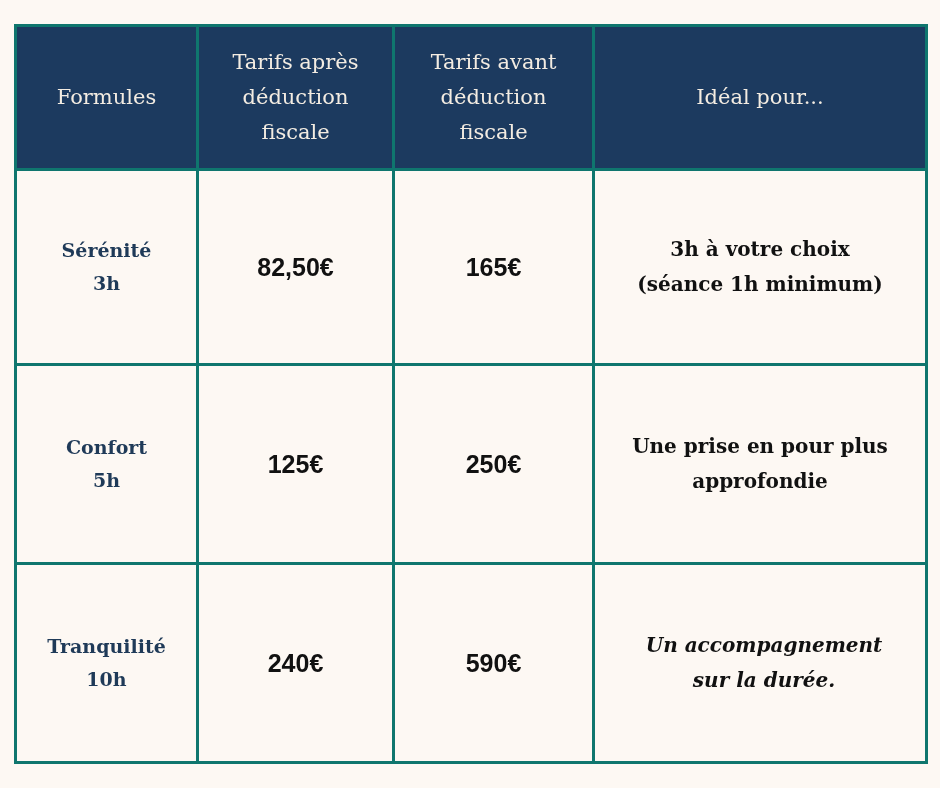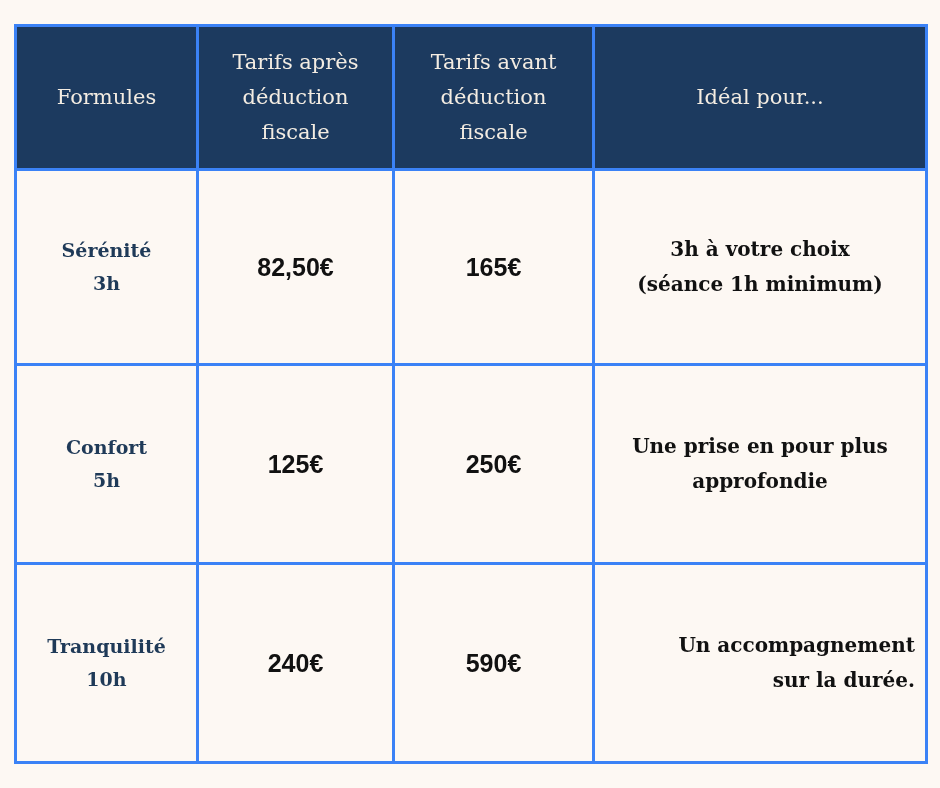--- a/index.html
+++ b/index.html
@@ -2,33 +2,33 @@
 <html><head>
 <meta charset="utf-8">
 <style>
   html, body { margin:0; padding:0; }
   body { width:940px; height:788px; background:#fdf8f3; position:relative; overflow:hidden; }
   table.pricing {
     position:absolute; left:14px; top:24px; width:911px; height:740px;
     border-collapse:collapse; table-layout:fixed;
   }
   table.pricing th, table.pricing td {
-    border:3px solid #3b82f6; text-align:center; vertical-align:middle; padding:0 10px;
+    border:3px solid #0f766e; text-align:center; vertical-align:middle; padding:0 10px;
   }
   table.pricing th {
     background:#1c3a5f; color:#f3ece2;
     font-family:"DejaVu Serif", serif; font-weight:normal; font-size:21px; line-height:35px;
   }
   table.pricing td { background:#fdf8f3; }
   .formula { font-family:"DejaVu Serif", serif; font-weight:bold; color:#1f3a58; font-size:19px; line-height:33px; }
   .formula .name, .formula .dur { display:block; }
   .formula.spaced .dur { margin-top:8px; }
   .price { font-family:"Liberation Sans", sans-serif; font-weight:bold; color:#111; font-size:25px; }
   .ideal { font-family:"DejaVu Serif", serif; font-weight:bold; color:#111; font-size:20px; line-height:35px; }
-  .ideal.left { text-align:right; padding-left:18px; }
+  .ideal.left { text-align:center; padding-left:18px;font-style:italic; }
   .ideal span { display:block; }
 </style>
 </head>
 <body>
 
 <table class="pricing">
   <colgroup>
     <col style="width:182px">
       <col style="width:196px">
       <col style="width:200px">

